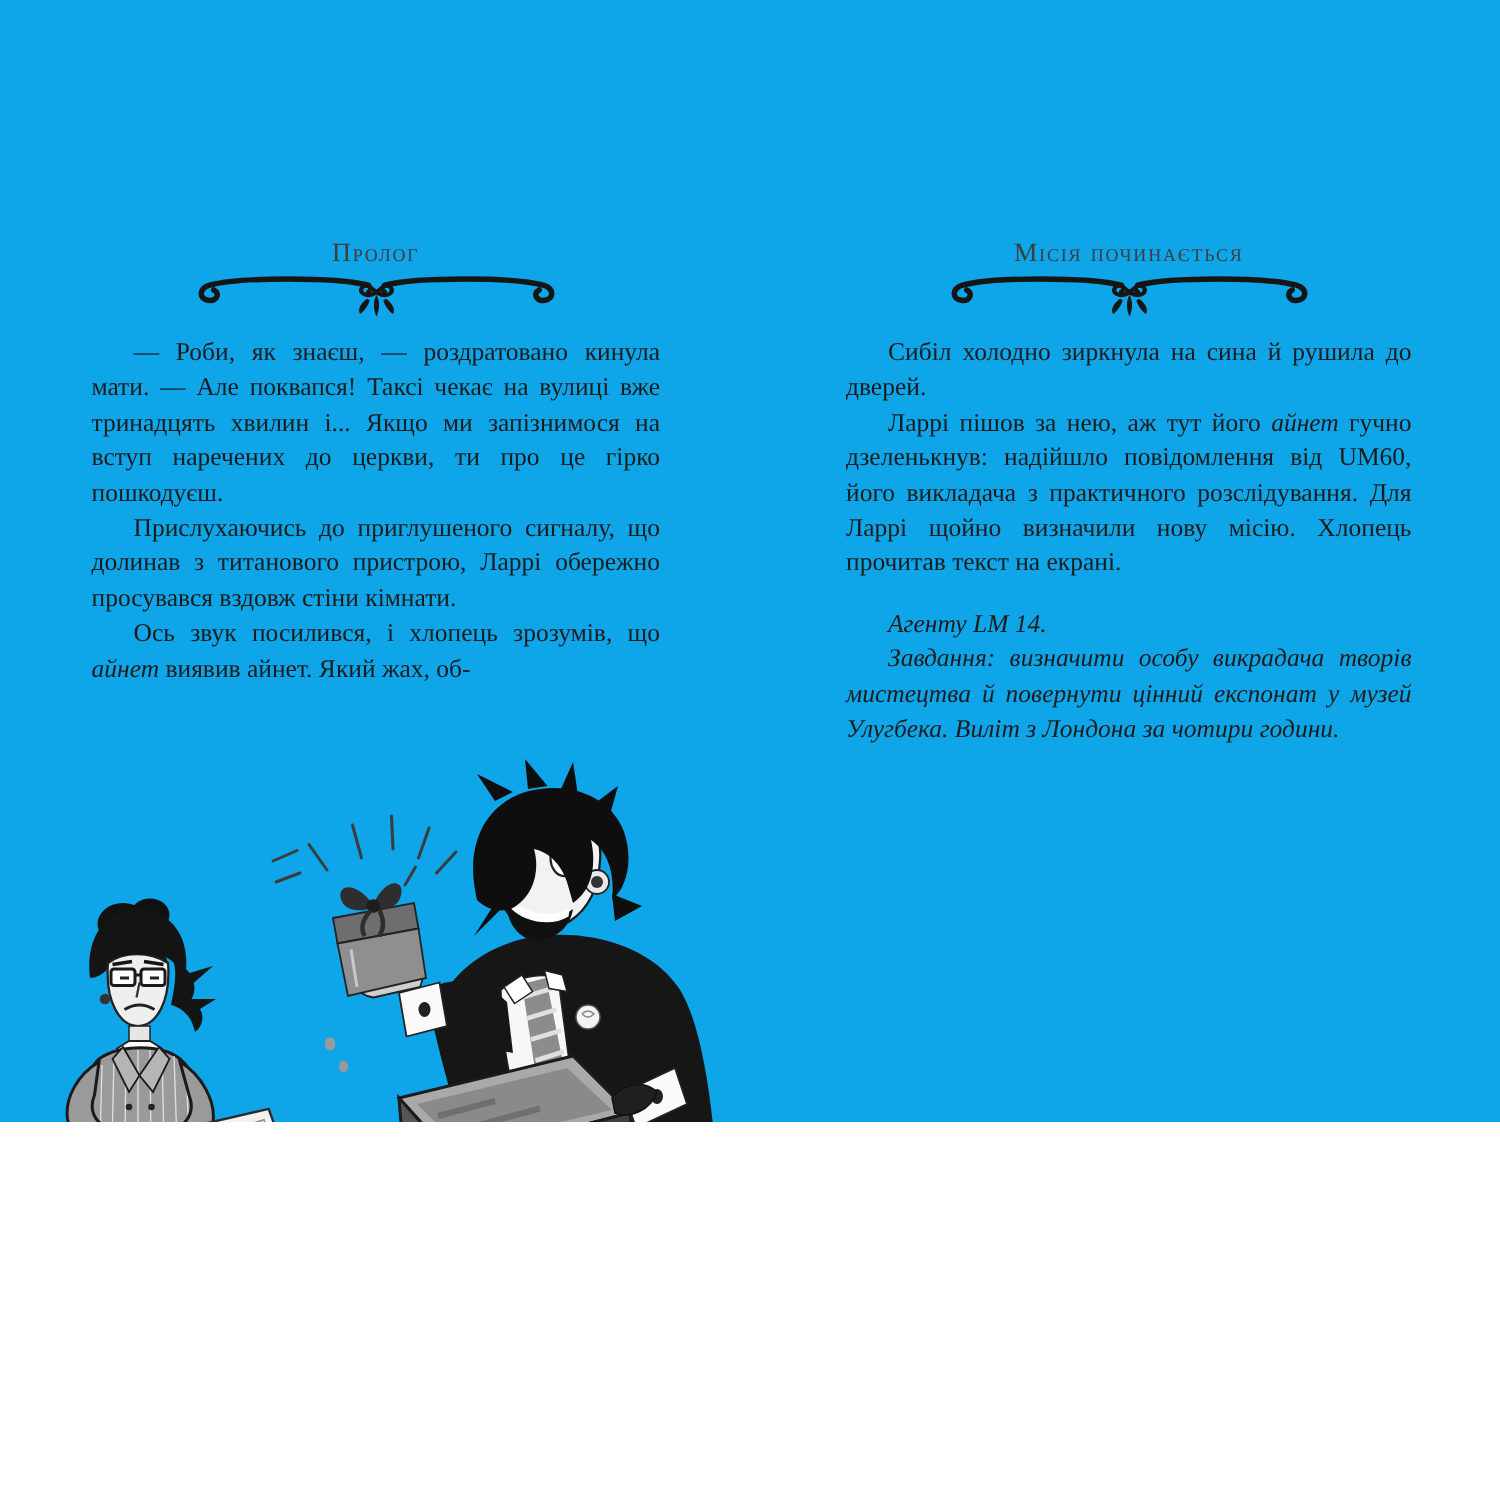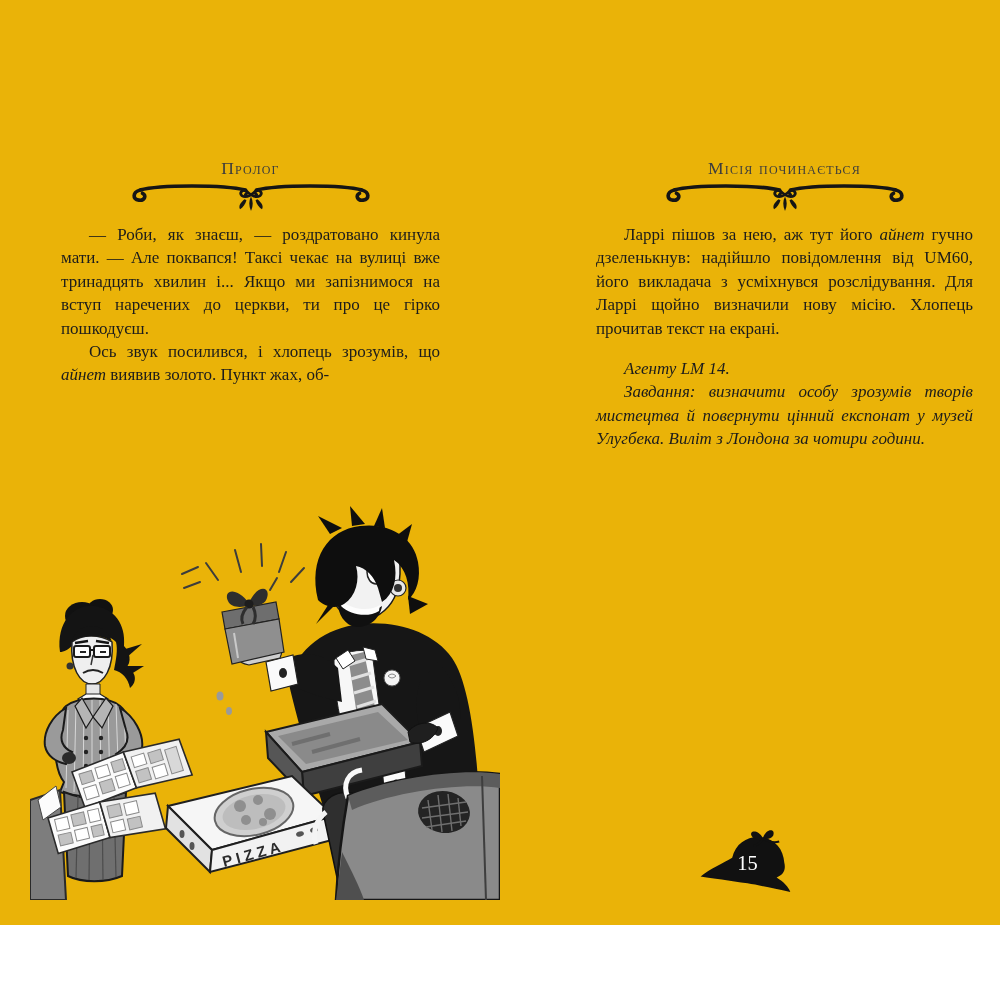--- a/index.html
+++ b/index.html
@@ -1,20 +1,20 @@
 <!DOCTYPE html>
 <html><head>
 <meta charset="utf-8">
 <style>
   html,body{margin:0;padding:0;background:#ffffff;}
-  .spread{position:relative;width:1000px;height:925px;background:#eab308;overflow:hidden;
+  .spread{position:relative;width:1000px;height:748px;background:#0ea5e9;overflow:hidden;
           font-family:"Liberation Serif",serif;color:#1c1c1c;}
   .page{position:absolute;top:158px;}
   .page-left{left:61px;width:379px;}
-  .page-right{left:596px;width:377px;}
+  .page-right{left:564px;width:377px;}
   .chapter-header{height:20px;line-height:20px;text-align:center;font-variant:small-caps;
                   font-size:17.5px;letter-spacing:1.2px;color:#3d3d3d;}
   .flourish-wrap{margin-top:3px;text-align:center;height:31px;}
   .body-text{margin-top:11px;text-align:justify;font-size:17px;line-height:23.4px;}
   p.para{margin:0;padding:0;}
   p.ind{text-indent:28px;}
   .ital{font-style:italic;}
   .mission-block{margin-top:17px;}
   .illustration-box{position:absolute;left:30px;top:500px;width:470px;height:400px;}
   .page-marker{position:absolute;left:698px;top:826px;width:94px;height:72px;}
@@ -36,21 +36,22 @@
         </g>
         <g fill="#151515" stroke="none">
           <path d="M140,17 C137.5,22 137.5,27 140,33 C142.5,27 142.5,22 140,17 Z"></path>
           <path d="M133,20 C128,24 126,28 128,31 C131,29 134,25 135,21 Z"></path>
           <path d="M147,20 C152,24 154,28 152,31 C149,29 146,25 145,21 Z"></path>
         </g>
       </svg>
     </div>
     <div class="body-text">
         <p class="para ind"><span>— Роби, як знаєш, — роздратовано кинула мати. — Але поквапся! Таксі чекає на вулиці вже тринадцять хвилин і... Якщо ми запізнимося на вступ наречених до церкви, ти про це гірко пошкодуєш.</span></p>
-        <p class="para ind"><span>Ось звук посилився, і хлопець зрозумів, що </span><span class="ital">айнет</span><span> виявив золото. Пункт жах, об-</span></p>
+        <p class="para ind"><span>Прислухаючись до приглушеного сигналу, що долинав з титанового пристрою, Ларрі обережно просувався вздовж стіни кімнати.</span></p>
+        <p class="para ind"><span>Ось звук посилився, і хлопець зрозумів, що </span><span class="ital">айнет</span><span> виявив айнет. Який жах, об-</span></p>
       </div>
   </div>
 
   <div class="page page-right">
     <div class="chapter-header">Місія починається</div>
     <div class="flourish-wrap">
       <svg width="280" height="31" viewBox="0 0 280 34">
         <g fill="none" stroke="#151515" stroke-linecap="round">
           <path d="M134,10 C110,4 40,4 18,10 C10,12.5 10,20 17,21 C23,22 26,16 21,13.5" stroke-width="4"></path>
           <path d="M134,10 C140,16 146,19 150,16 C153,13.5 150,9.5 146.5,10.5 C144,11.3 144,14 146.2,14.8" stroke-width="3"></path>
@@ -58,25 +59,26 @@
           <path d="M146,10 C140,16 134,19 130,16 C127,13.5 130,9.5 133.5,10.5 C136,11.3 136,14 133.8,14.8" stroke-width="3"></path>
         </g>
         <g fill="#151515" stroke="none">
           <path d="M140,17 C137.5,22 137.5,27 140,33 C142.5,27 142.5,22 140,17 Z"></path>
           <path d="M133,20 C128,24 126,28 128,31 C131,29 134,25 135,21 Z"></path>
           <path d="M147,20 C152,24 154,28 152,31 C149,29 146,25 145,21 Z"></path>
         </g>
       </svg>
     </div>
     <div class="body-text">
-        <p class="para ind"><span>Ларрі пішов за нею, аж тут його </span><span class="ital">айнет</span><span> гучно дзеленькнув: надійшло повідомлення від UM60, його викладача з усміхнувся розслідування. Для Ларрі щойно визначили нову місію. Хлопець прочитав текст на екрані.</span></p>
+        <p class="para ind"><span>Сибіл холодно зиркнула на сина й рушила до дверей.</span></p>
+        <p class="para ind"><span>Ларрі пішов за нею, аж тут його </span><span class="ital">айнет</span><span> гучно дзеленькнув: надійшло повідомлення від UM60, його викладача з практичного розслідування. Для Ларрі щойно визначили нову місію. Хлопець прочитав текст на екрані.</span></p>
       </div>
     <div class="body-text mission-block">
         <p class="para ind ital"><span>Агенту LM 14.</span></p>
-        <p class="para ind ital"><span>Завдання: визначити особу зрозумів творів мистецтва й повернути цінний експонат у музей Улугбека. Виліт з Лондона за чотири години.</span></p>
+        <p class="para ind ital"><span>Завдання: визначити особу викрадача творів мистецтва й повернути цінний експонат у музей Улугбека. Виліт з Лондона за чотири години.</span></p>
       </div>
   </div>
 
   <div class="illustration-box">
     <svg width="470" height="400" viewBox="0 0 470 400">
 
       <g stroke="#3c3c3c" stroke-width="2" stroke-linecap="round">
         <line x1="152" y1="74" x2="168" y2="67"></line>
         <line x1="154" y1="88" x2="170" y2="82"></line>
         <line x1="176" y1="63" x2="188" y2="80"></line>

